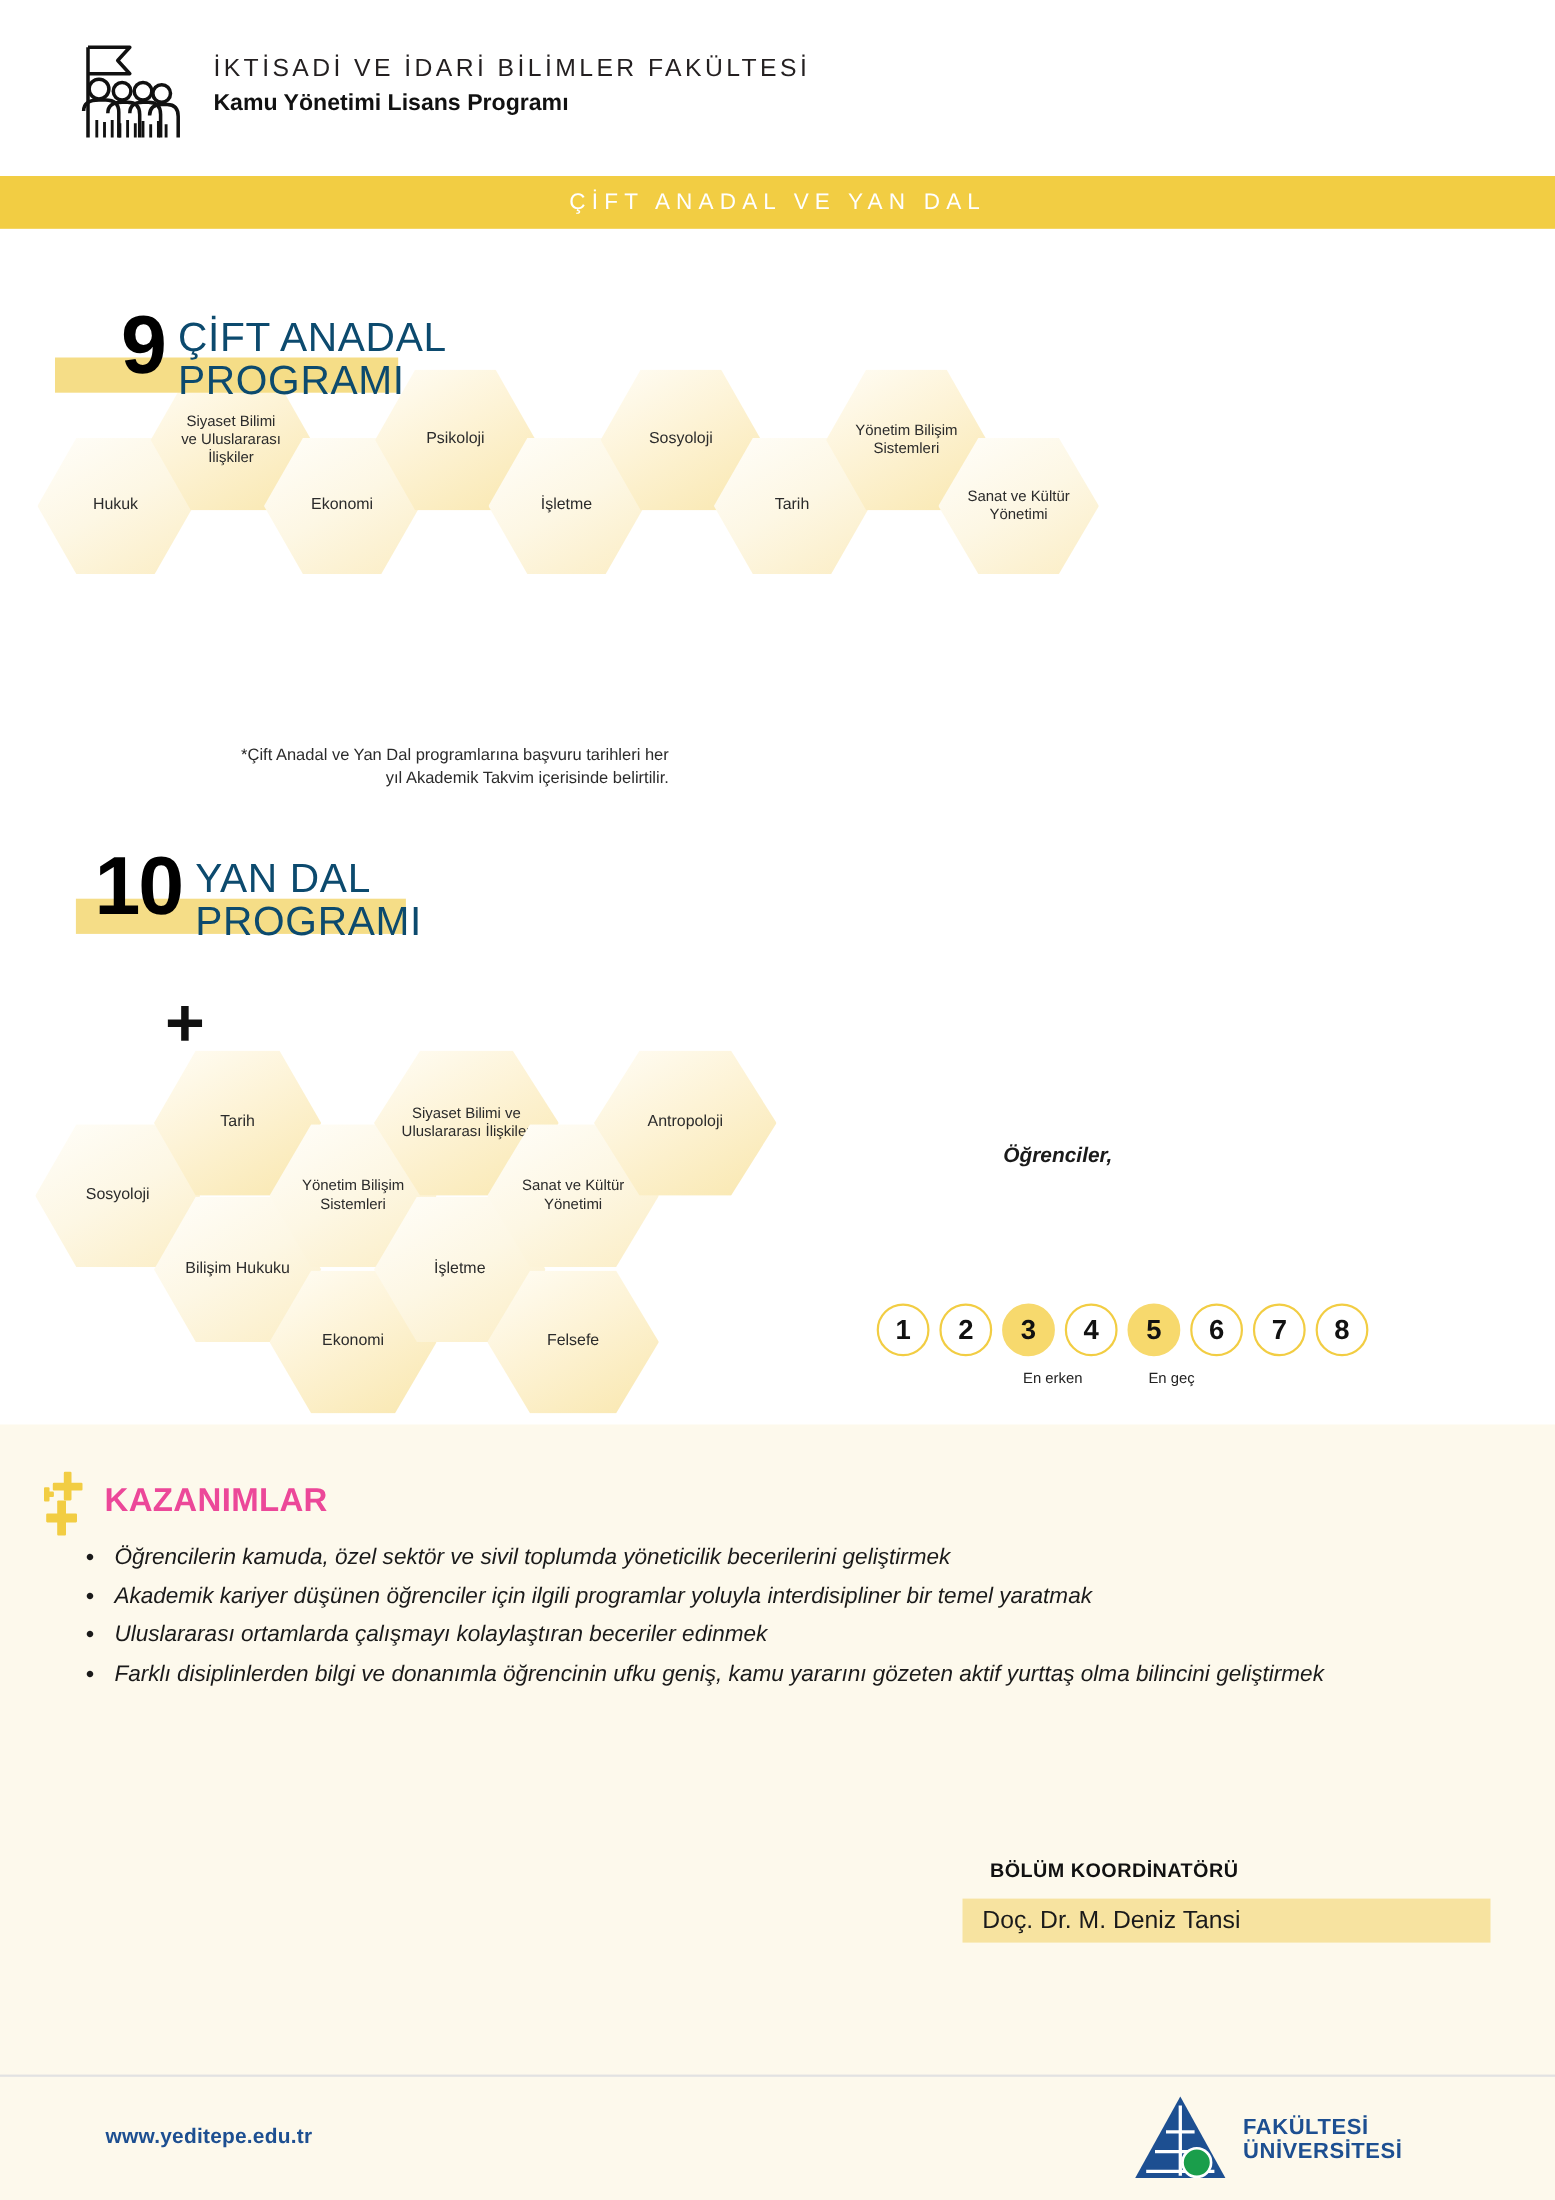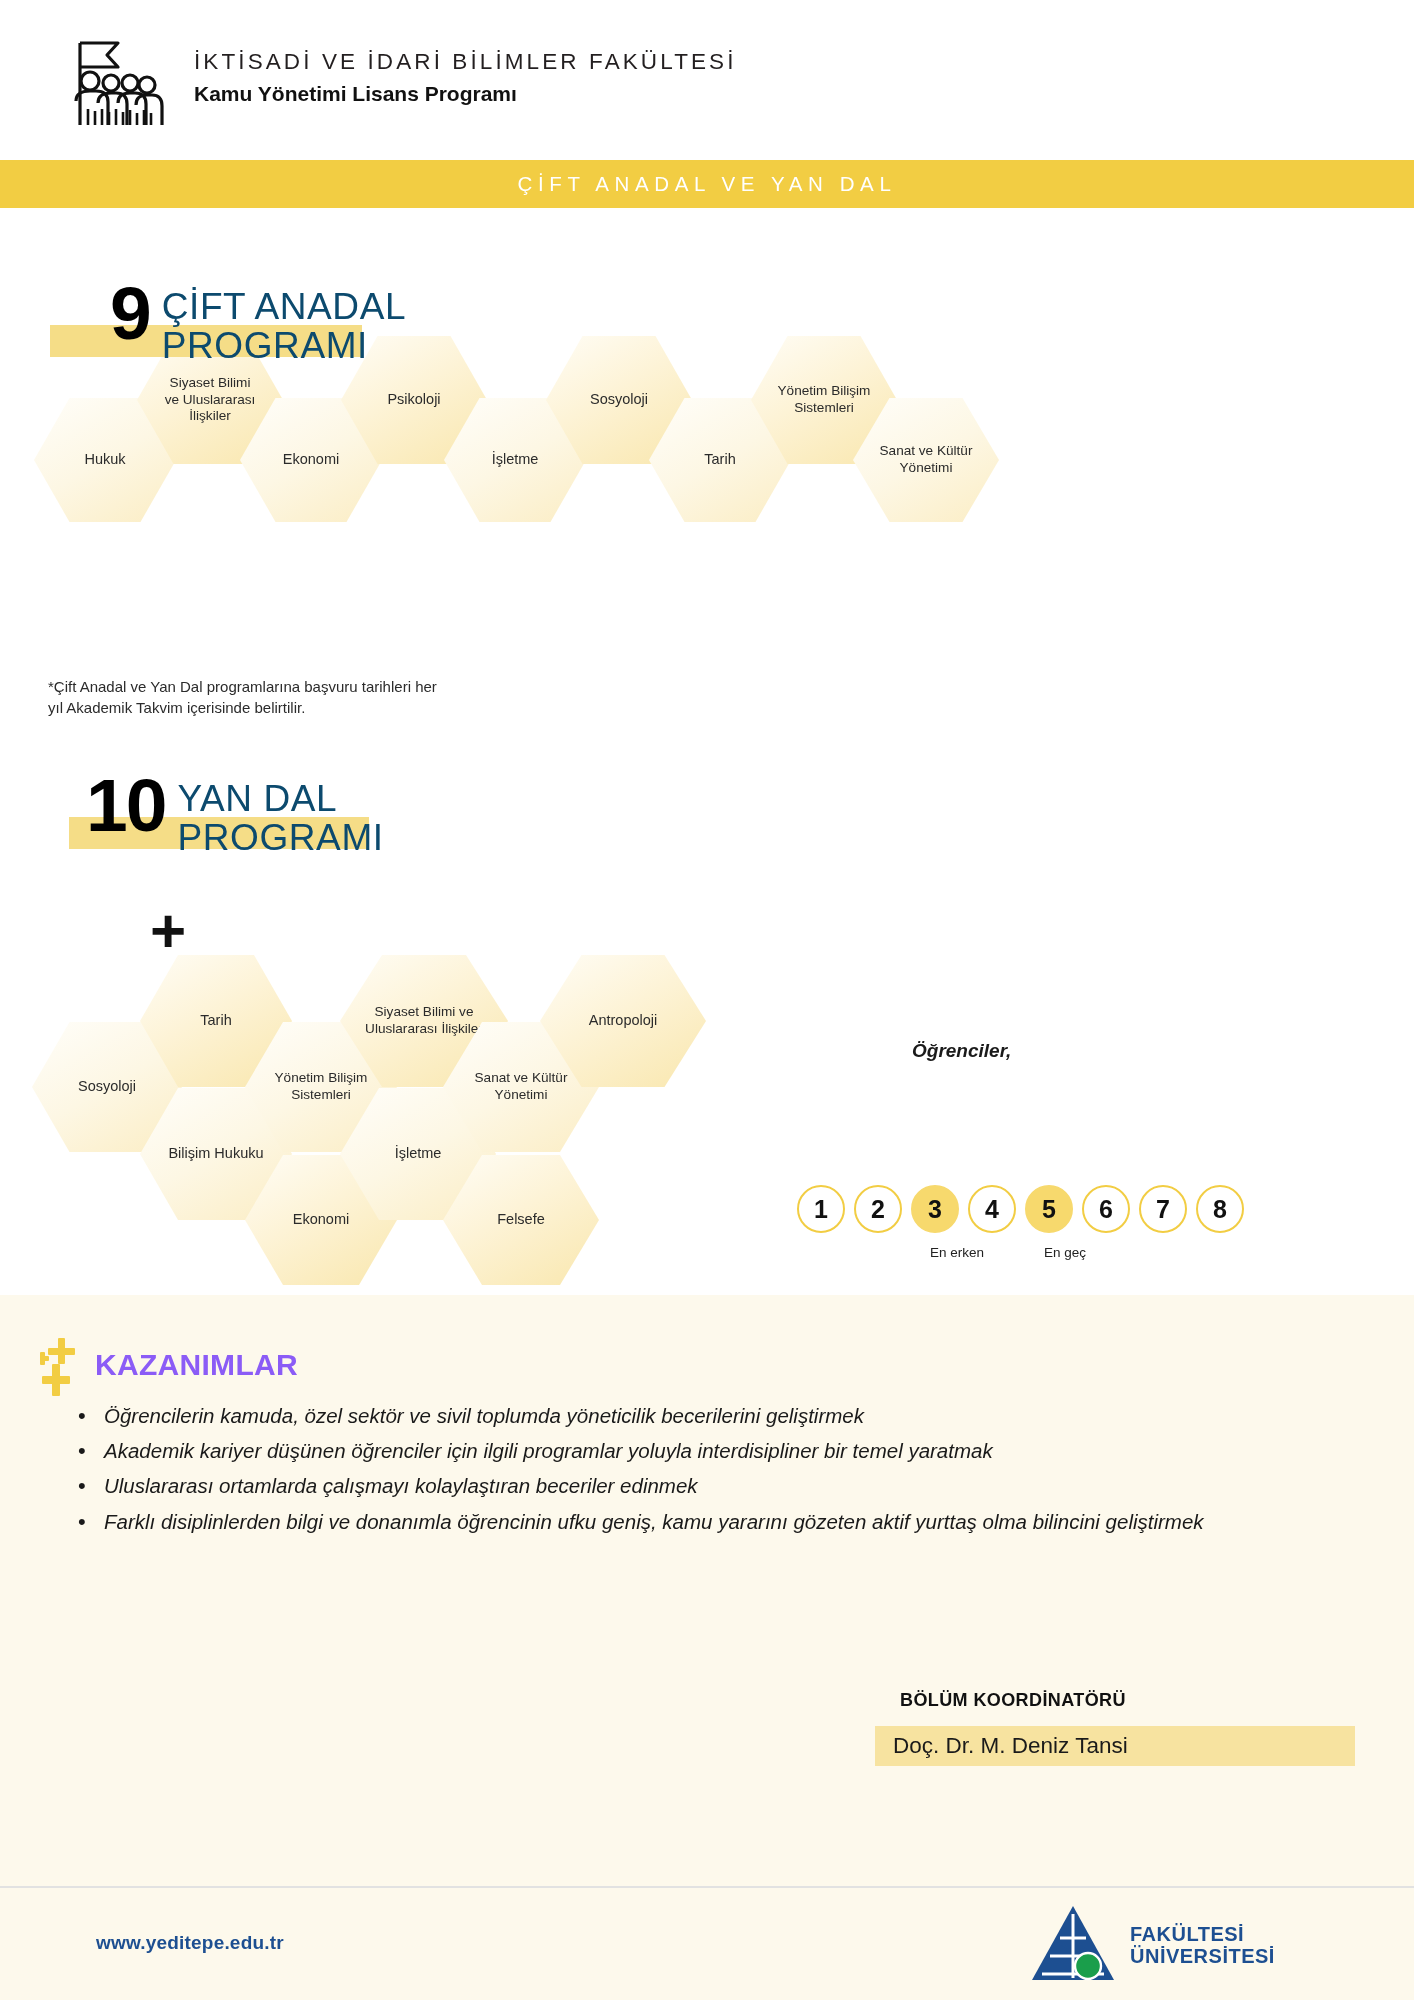--- a/index.html
+++ b/index.html
@@ -61,21 +61,21 @@
   }
   .hex-a { background:linear-gradient(150deg,#fffdf6 0%,#fdf3d6 45%,#f9e7ae 100%); }
   .hex-b { background:linear-gradient(150deg,#fffefa 0%,#fdf7e4 50%,#fbedc4 100%); }
   .hex-label {
     font-size:14.5px; color:#2b2b2b; line-height:1.22; padding:0 8px; font-weight:400;
   }
   .hex-label.sm { font-size:13.6px; }
 
   
   .footnote {
-    position:absolute; font-size:15px; line-height:1.42; color:#2b2b2b; text-align:left;
+    position:absolute; font-size:15px; line-height:1.42; color:#2b2b2b; text-align:right;
   }
 
   
   .plus-big {
     position:absolute; font-size:62px; font-weight:bold; color:#111; line-height:1;
   }
 
   
   .stu-note { position:absolute; width:400px; }
   .stu-title {
@@ -98,21 +98,21 @@
     position:absolute; font-size:13.5px; color:#222; white-space:nowrap;
   }
 
   
   .kaz-panel {
     position:absolute; left:0; top:1295px; width:1414px; height:1295px;
     background:#fdf9ec;
   }
   .kaz-head {
     position:absolute; left:95px; top:1348px;
-    font-size:30px; font-weight:bold; letter-spacing:0.3px; color:#8b5cf6;
+    font-size:30px; font-weight:bold; letter-spacing:0.3px; color:#ec4899;
   }
   .sparkle { position:absolute; }
 
   .kaz-list { position:absolute; left:78px; top:1400px; width:1180px; }
   .kaz-item {
     display:flex; font-size:20.5px; font-style:italic; line-height:1.52;
     color:#1a1a1a; margin-bottom:4px;
   }
   .kaz-bullet { width:26px; flex:0 0 26px; font-style:normal; font-size:22px; line-height:1.42; }
 

